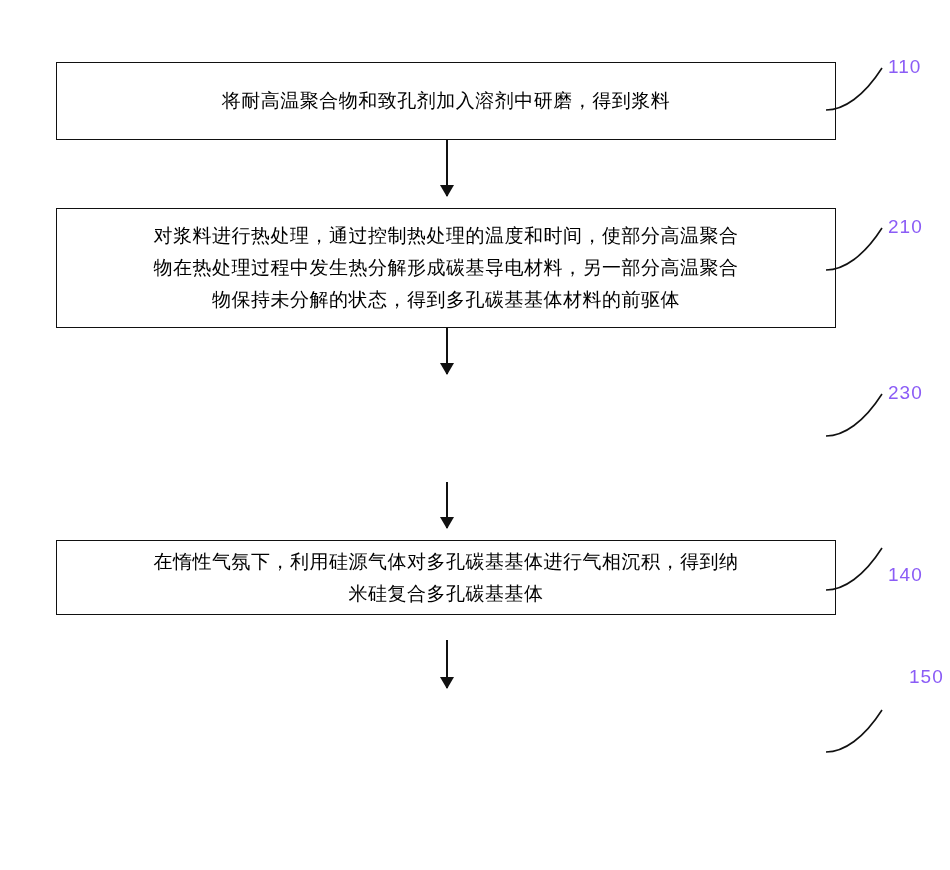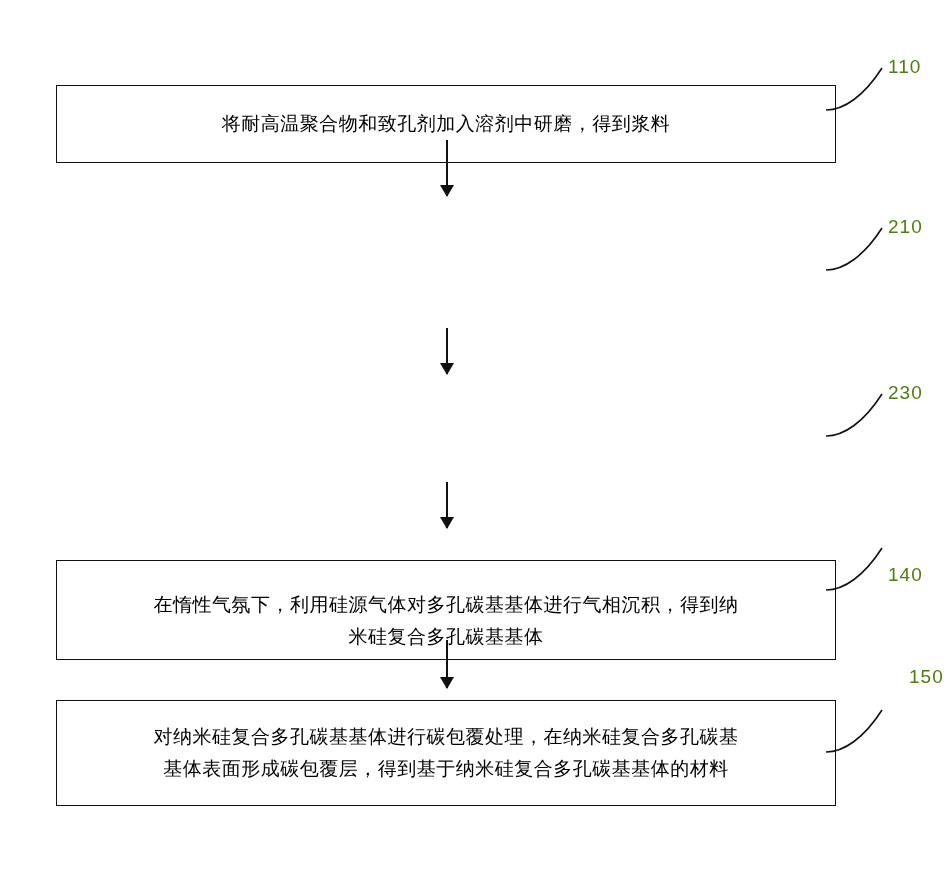--- a/index.html
+++ b/index.html
@@ -53,36 +53,36 @@
     width: 0;
     height: 0;
     border-left: 7px solid transparent;
     border-right: 7px solid transparent;
     border-top: 12px solid #111111;
   }
   .label {
     position: absolute;
     font-size: 19px;
     letter-spacing: 1px;
-    color: #4d7c0f;
+    color: #8b5cf6;
   }
   .leader {
     position: absolute;
     width: 60px;
     height: 46px;
     overflow: visible;
   }
   .leader svg {
     display: block;
   }
   
-  #step-110 { top: 62px; height: 78px; margin-top: 23px; }
+  #step-110 { top: 62px; height: 78px; }
   #step-120 { top: 208px; height: 120px; }
   #step-130 { top: 386px; height: 96px; }
-  #step-140 { top: 560px; height: 100px; align-items: flex-end; }
+  #step-140 { top: 540px; height: 75px; }
   #step-150 { top: 700px; height: 106px; }
 
   #arrow-1 { top: 140px; height: 56px; }
   #arrow-2 { top: 328px; height: 46px; }
   #arrow-3 { top: 482px; height: 46px; }
   #arrow-4 { top: 640px; height: 48px; }
 
   #label-110 { top: 56px; left: 888px; }
   #label-120 { top: 216px; left: 888px; }
   #label-130 { top: 382px; left: 888px; }
@@ -105,20 +105,25 @@
   </div>
   <div class="leader" id="leader-110">
     <svg width="60" height="46" viewBox="0 0 60 46">
       <path d="M2 44 C 20 44, 40 30, 58 2" stroke="#111111" stroke-width="1.6" fill="none"></path>
     </svg>
   </div>
   <div class="label" id="label-110">110</div>
 
   <div class="arrow" id="arrow-1"></div>
 
+  <div class="step" id="step-120">
+    <div class="step-text">对浆料进行热处理，通过控制热处理的温度和时间，使部分高温聚合
+物在热处理过程中发生热分解形成碳基导电材料，另一部分高温聚合
+物保持未分解的状态，得到多孔碳基基体材料的前驱体</div>
+  </div>
   <div class="leader" id="leader-120">
     <svg width="60" height="46" viewBox="0 0 60 46">
       <path d="M2 44 C 20 44, 40 30, 58 2" stroke="#111111" stroke-width="1.6" fill="none"></path>
     </svg>
   </div>
   <div class="label" id="label-120">210</div>
 
   <div class="arrow" id="arrow-2"></div>
 
   <div class="leader" id="leader-130">
@@ -136,24 +141,20 @@
   </div>
   <div class="leader" id="leader-140">
     <svg width="60" height="46" viewBox="0 0 60 46">
       <path d="M2 44 C 20 44, 40 30, 58 2" stroke="#111111" stroke-width="1.6" fill="none"></path>
     </svg>
   </div>
   <div class="label" id="label-140">140</div>
 
   <div class="arrow" id="arrow-4"></div>
 
-  <div class="step" id="step-150">
-    <div class="step-text">对纳米硅复合多孔碳基基体进行碳包覆处理，在纳米硅复合多孔碳基
-基体表面形成碳包覆层，得到基于纳米硅复合多孔碳基基体的材料</div>
-  </div>
   <div class="leader" id="leader-150">
     <svg width="60" height="46" viewBox="0 0 60 46">
       <path d="M2 44 C 20 44, 40 30, 58 2" stroke="#111111" stroke-width="1.6" fill="none"></path>
     </svg>
   </div>
   <div class="label" id="label-150">150</div>
 
 </div>
 
 </body></html>

